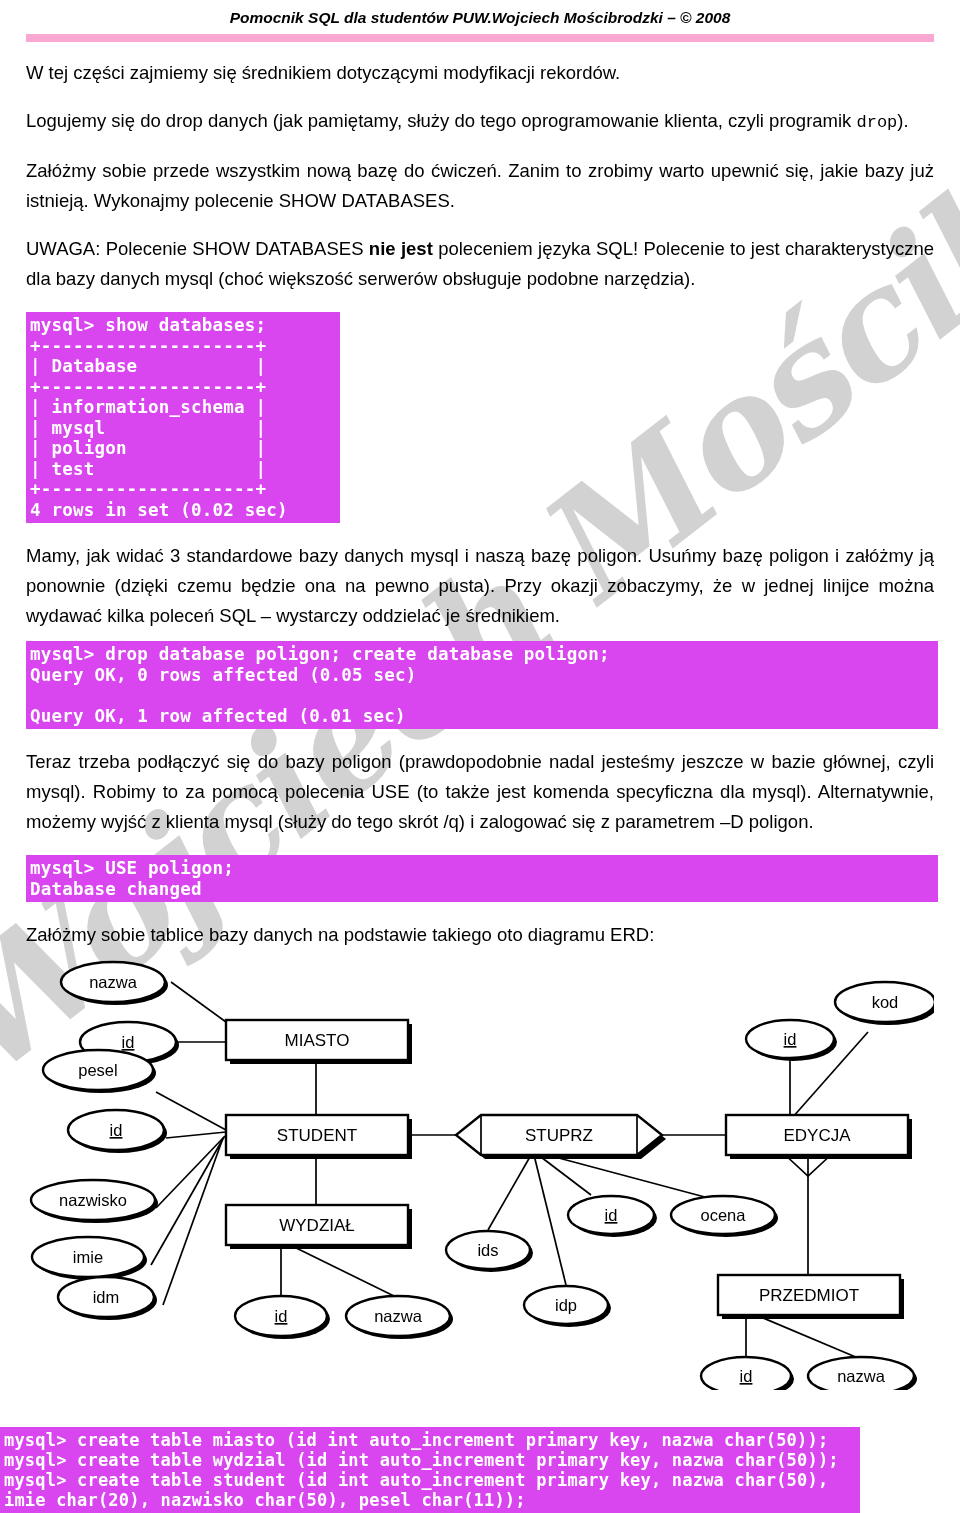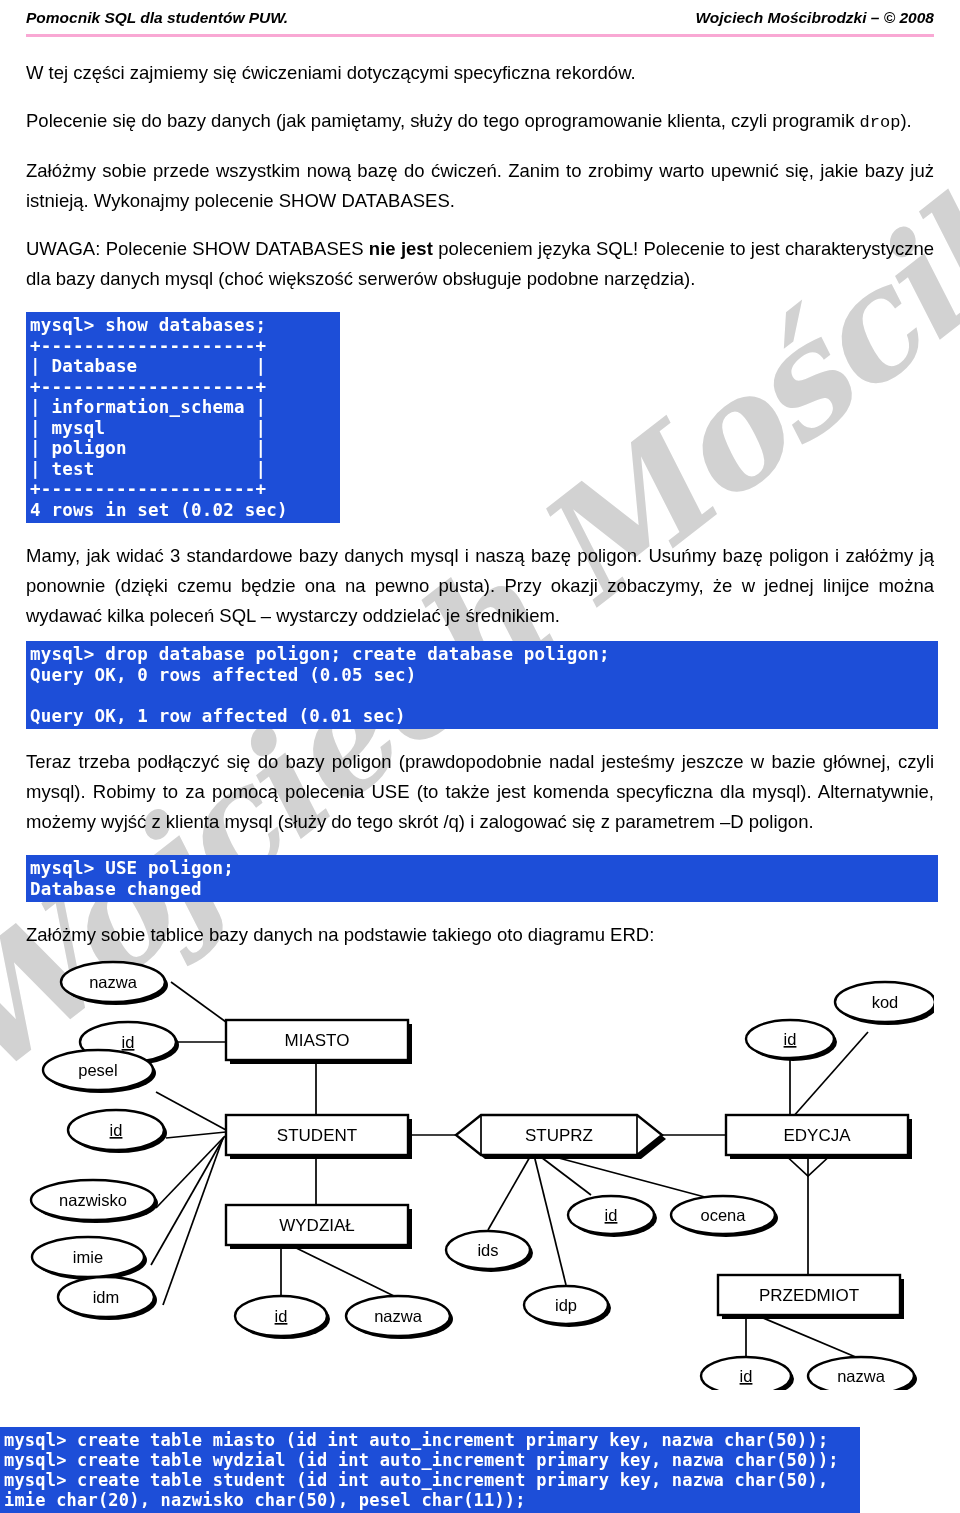--- a/index.html
+++ b/index.html
@@ -46,24 +46,24 @@
     position: absolute;
     left: 0;
     top: 8px;
     width: 960px;
     height: 34px;
     z-index: 3;
   }
   .header .hdr-inner {
     position: relative;
     margin: 0 26px;
-    border-bottom: 3px solid #f9a8d4;
+    border-bottom: 8px solid #f9a8d4;
     height: 26px;
     display: flex;
-    justify-content: space-between;
+    justify-content: center;
     align-items: flex-start;
   }
   .header .hdr-left,
   .header .hdr-right {
     font-family: "Liberation Sans", sans-serif;
     font-style: italic;
     font-weight: bold;
     font-size: 15.5px;
     line-height: 19px;
     white-space: nowrap;
@@ -88,21 +88,21 @@
   .spacer-18 { height: 18px; }
   .spacer-10 { height: 10px; }
   .mono-inline {
     font-family: "Liberation Mono", monospace;
     font-size: 17px;
   }
   b.bold { font-weight: bold; }
 
   
   .terminal {
-    background: #1d4ed8;
+    background: #d946ef;
     color: #ffffff;
     font-family: "DejaVu Sans Mono", monospace;
     font-weight: bold;
     font-size: 17.5px;
     line-height: 20.5px;
     padding: 3px 0 3px 4px;
     white-space: pre;
     letter-spacing: 0.2px;
     overflow: hidden;
   }
@@ -138,25 +138,25 @@
 
 <div class="header">
   <div class="hdr-inner">
     <div class="hdr-left">Pomocnik SQL dla studentów PUW.</div>
     <div class="hdr-right">Wojciech Mościbrodzki – © 2008</div>
   </div>
 </div>
 
 <div class="content">
 
-  <p class="para nojust"><span>W tej części zajmiemy się ćwiczeniami dotyczącymi specyficzna rekordów.</span></p>
-
-  <div class="spacer-18"></div>
-
-  <p class="para"><span>Polecenie się do bazy danych (jak pamiętamy, służy do tego oprogramowanie klienta, czyli programik </span><span class="mono-inline">drop</span><span>).</span></p>
+  <p class="para nojust"><span>W tej części zajmiemy się średnikiem dotyczącymi modyfikacji rekordów.</span></p>
+
+  <div class="spacer-18"></div>
+
+  <p class="para"><span>Logujemy się do drop danych (jak pamiętamy, służy do tego oprogramowanie klienta, czyli programik </span><span class="mono-inline">drop</span><span>).</span></p>
 
   <div class="spacer-18"></div>
 
   <p class="para"><span>Załóżmy sobie przede wszystkim nową bazę do ćwiczeń. Zanim to zrobimy warto upewnić się, jakie bazy już istnieją. Wykonajmy polecenie SHOW DATABASES.</span></p>
 
   <div class="spacer-18"></div>
 
   <p class="para"><span>UWAGA: Polecenie SHOW DATABASES </span><b class="bold">nie jest</b><span> poleceniem języka SQL! Polecenie to jest charakterystyczne dla bazy danych mysql (choć większość serwerów obsługuje podobne narzędzia).</span></p>
 
   <div class="spacer-18"></div>

